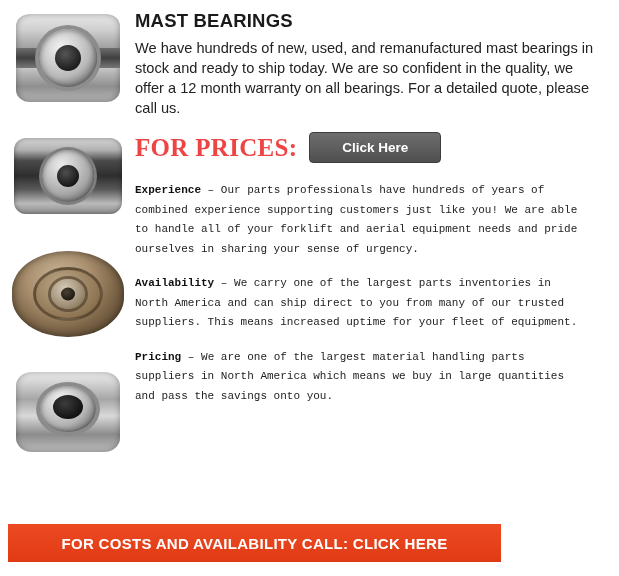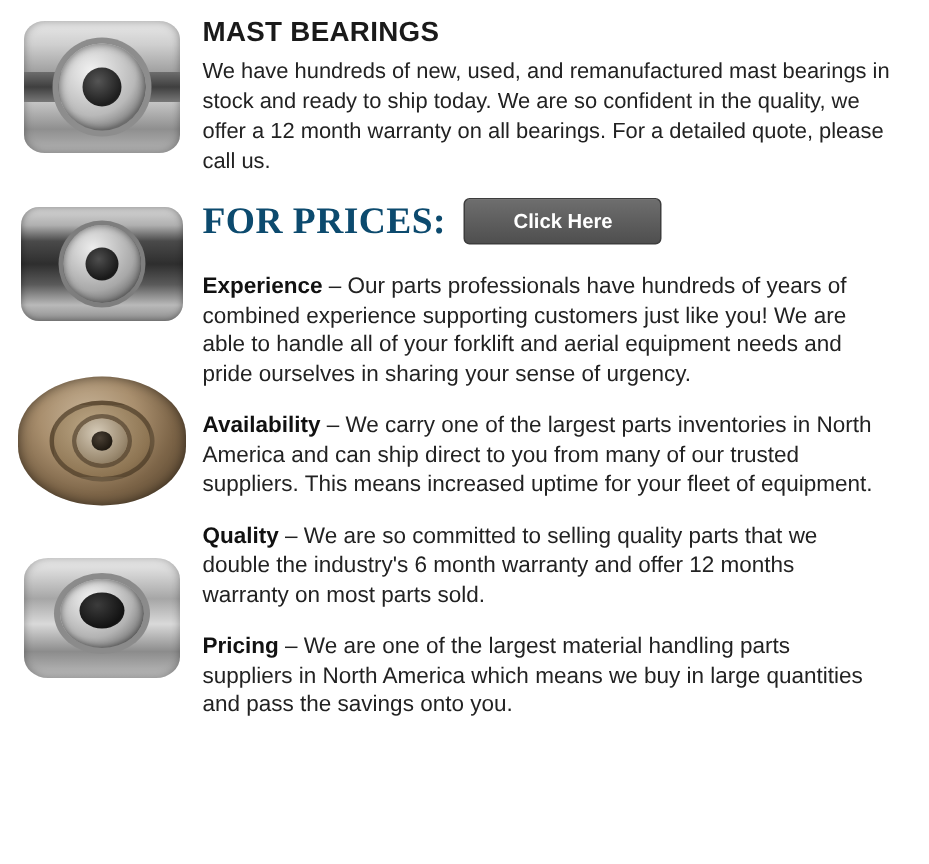--- a/index.html
+++ b/index.html
@@ -180,43 +180,44 @@
     color: #222;
   }
   .prices-row {
     display: flex;
     align-items: center;
     gap: 12px;
     margin: 14px 0 18px 0;
   }
   .prices-label {
     font-family: "Liberation Serif", serif;
-    color: #0c4a6e;
+    color: #ef4444;
     font-weight: bold;
     font-size: 25px;
     letter-spacing: .3px;
   }
   .click-btn {
     display: inline-block;
     background: #5c5c5c;
     background: linear-gradient(180deg,#6e6e6e,#4f4f4f);
     color: #ffffff;
     font-size: 13.5px;
     font-weight: bold;
     padding: 7px 32px;
     border-radius: 4px;
     border: 1px solid #3d3d3d;
     cursor: pointer;
     white-space: nowrap;
   }
   .section {
-    font-size: 15px;
+    font-size: 11px;
     line-height: 19.5px;
     margin: 0 16px 15px 0;
     color: #222;
+    font-family: Liberation Mono, monospace;
   }
   .section b {
     font-weight: bold;
     color: #111;
   }
   .footer-bar {
     position: absolute;
     left: 8px;
     right: 8px;
     bottom: 14px;
@@ -285,26 +286,24 @@
       </div>
 
       <p class="section">
         <b>Experience</b><span> – </span><span>Our parts professionals have hundreds of years of combined experience supporting customers just like you!  We are able to handle all of your forklift and aerial equipment needs and pride ourselves in sharing your sense of urgency.</span>
       </p>
 
       <p class="section">
         <b>Availability</b><span> – </span><span>We carry one of the largest parts inventories in North America and can ship direct to you from many of our trusted suppliers.  This means increased uptime for your fleet of equipment.</span>
       </p>
 
-      <p class="section">
-        <b>Quality</b><span> – </span><span>We are so committed to selling quality parts that we double the industry's 6 month warranty and offer 12 months warranty on most parts sold.</span>
-      </p>
 
 
       <p class="section">
         <b>Pricing</b><span> – </span><span>We are one of the largest material handling parts suppliers in North America which means we buy in large quantities and pass the savings onto you.</span>
       </p>
 
     </div>
   </div>
 
+  <div class="footer-bar">FOR COSTS AND AVAILABILITY CALL: CLICK HERE</div>
 
 </div>
 
 </body></html>

